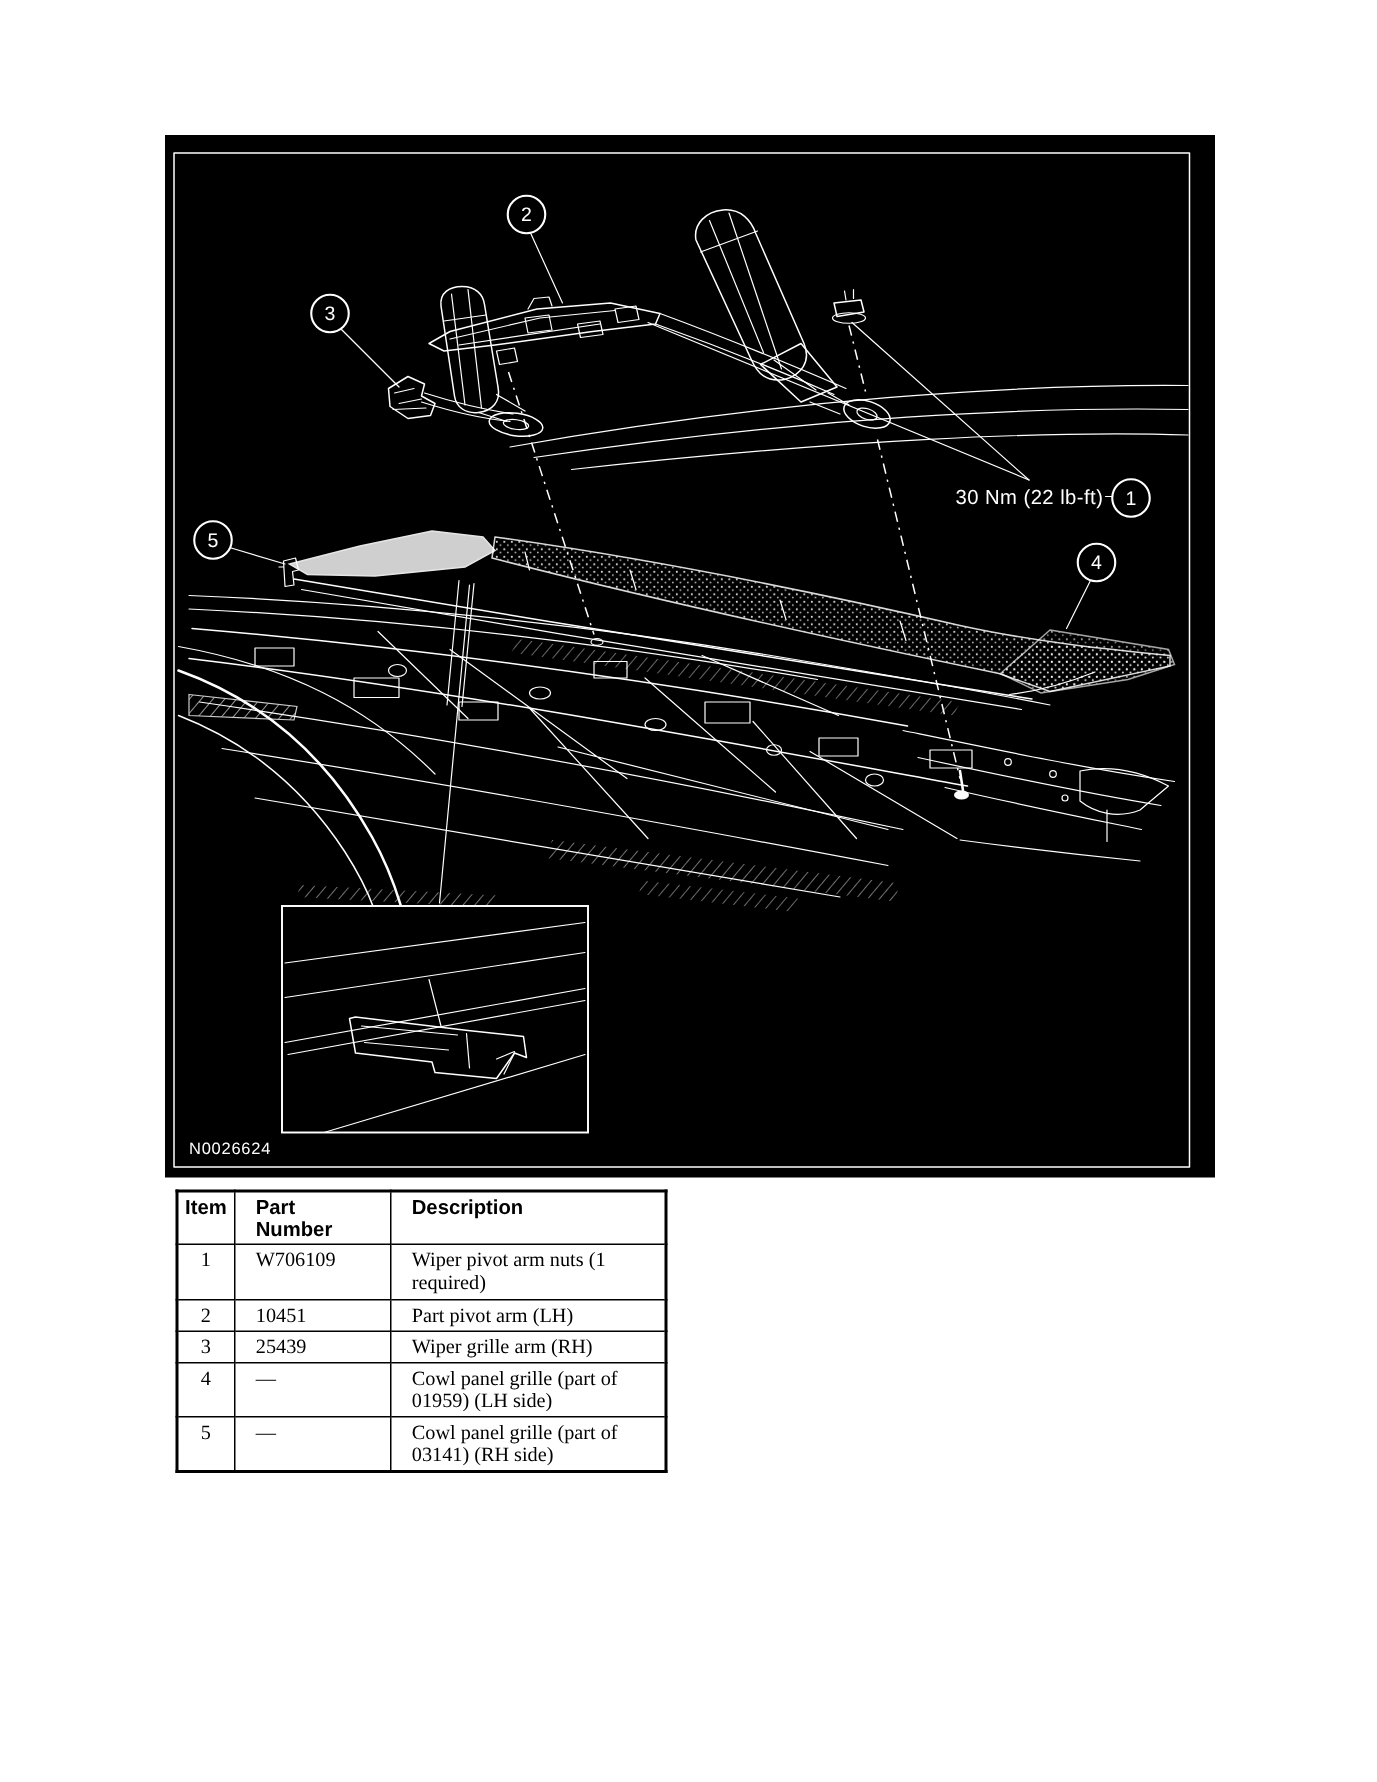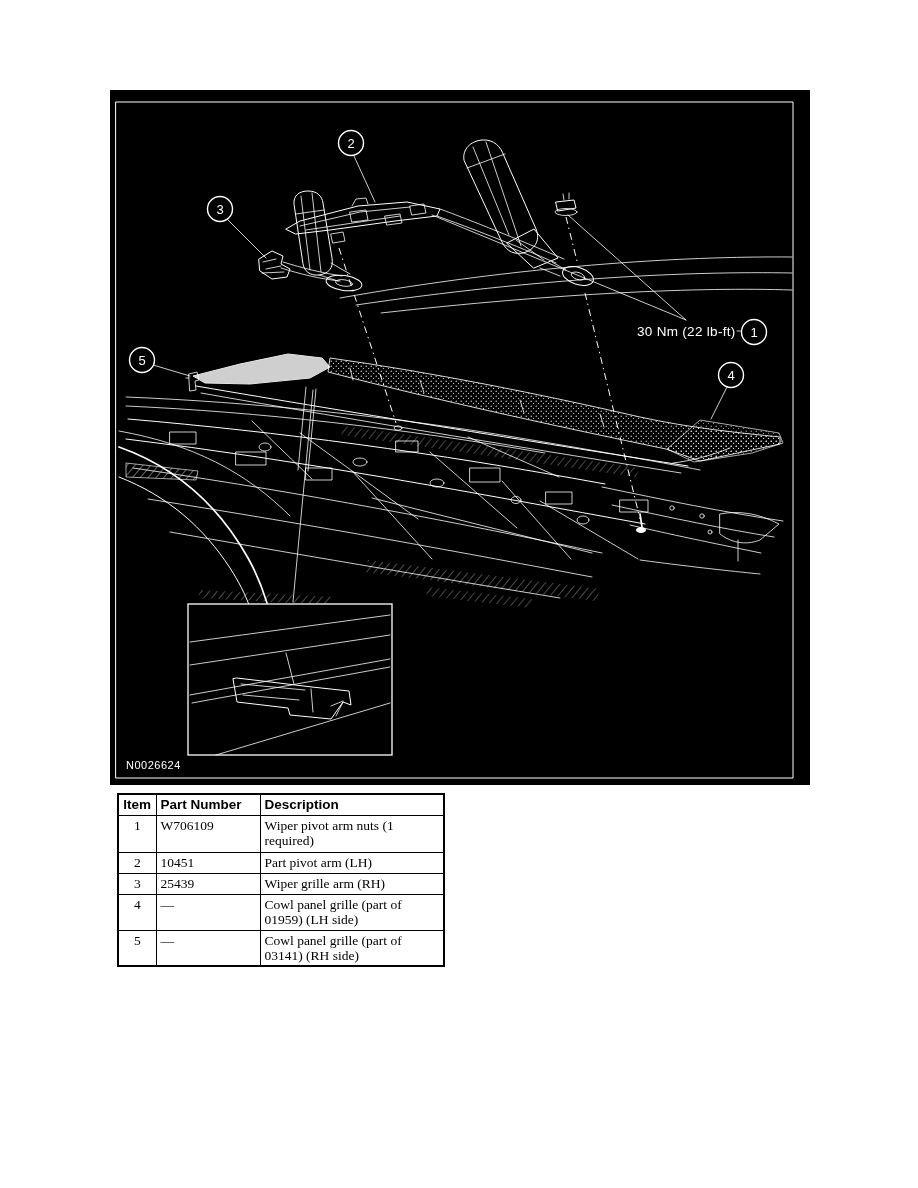--- a/index.html
+++ b/index.html
@@ -10,21 +10,21 @@
   .ln{stroke:#fff;fill:none;stroke-width:1;stroke-linecap:round;stroke-linejoin:round;}
   .thin{stroke-width:.8;}
   .thick{stroke-width:1.7;}
   .dash{stroke:#fff;fill:none;stroke-width:1;stroke-dasharray:7 4 1.5 4;}
   .callout-circle{stroke:#fff;stroke-width:1.4;fill:#000;}
   .callout-num{fill:#fff;font-family:"Liberation Sans",sans-serif;font-size:13px;text-anchor:middle;}
   .figtext{fill:#fff;font-family:"Liberation Sans",sans-serif;font-size:11px;letter-spacing:.5px;}
   .torque{fill:#fff;font-family:"Liberation Sans",sans-serif;font-size:13.5px;letter-spacing:.3px;}
   #parts-table{position:absolute;left:117px;top:793px;width:326px;border-collapse:collapse;
         table-layout:fixed;border:2px solid #000;background:#fff;}
-  #parts-table th,#parts-table td{border:1px solid #000;vertical-align:top;padding:2px 4px;}
+  #parts-table th,#parts-table td{border:1px solid #000;vertical-align:top;padding:2px 14px;}
   #parts-table th{font:700 13.5px "Liberation Sans",sans-serif;text-align:left;}
   #parts-table th.c0{text-align:center;padding:2px 1px;}
   #parts-table td{font:13.5px/15px "Liberation Serif",serif;}
   #parts-table td.c0{text-align:center;}
   #parts-table col.w0{width:38px;} #parts-table col.w1{width:104px;} #parts-table col.w2{width:184px;}
   #parts-table thead tr{height:21px;}
 </style>
 </head>
 <body>
 

